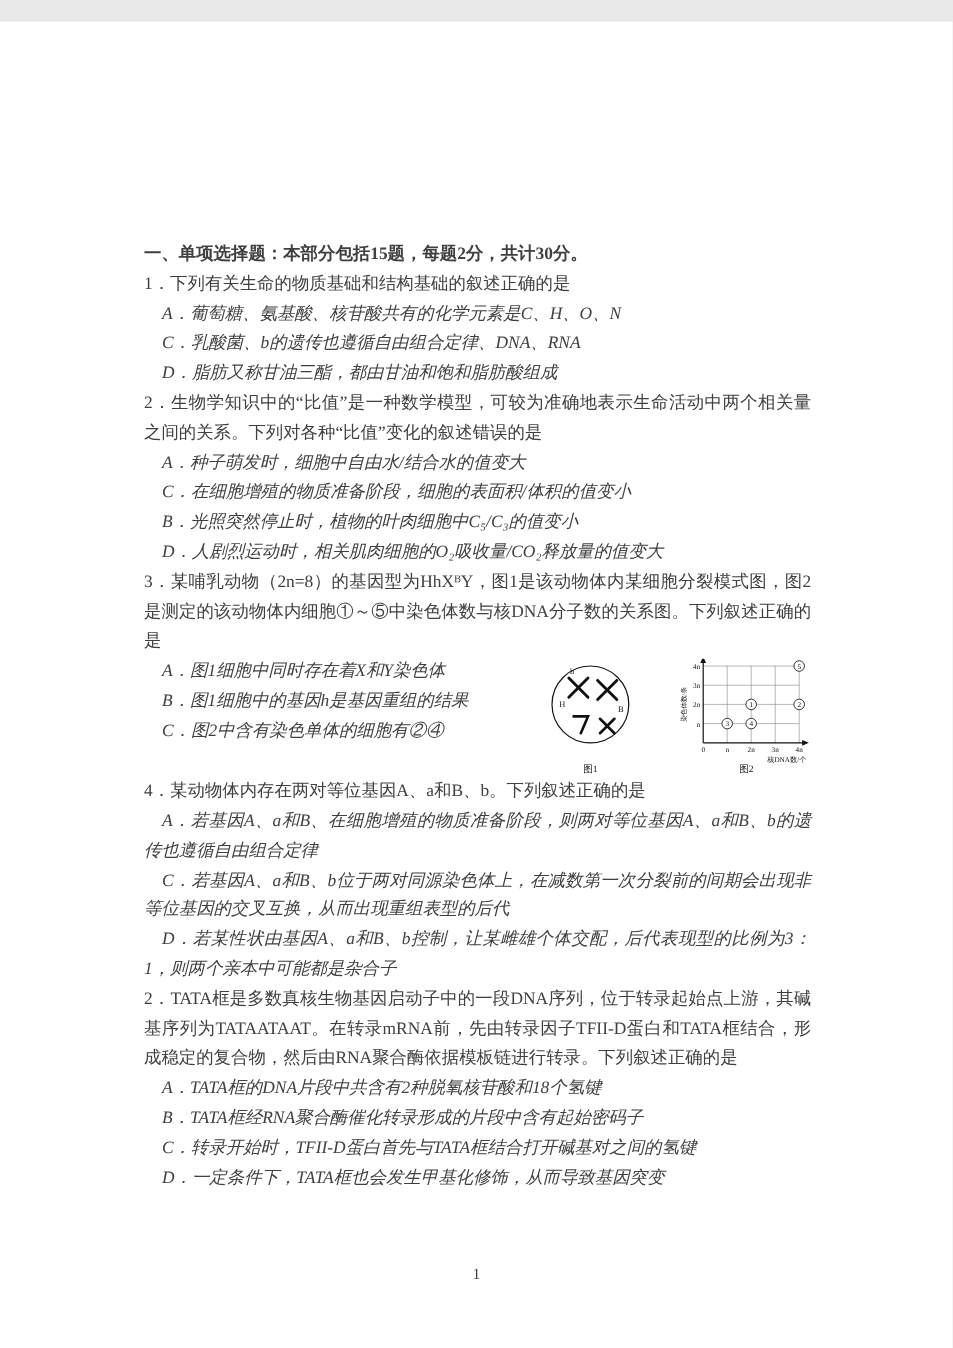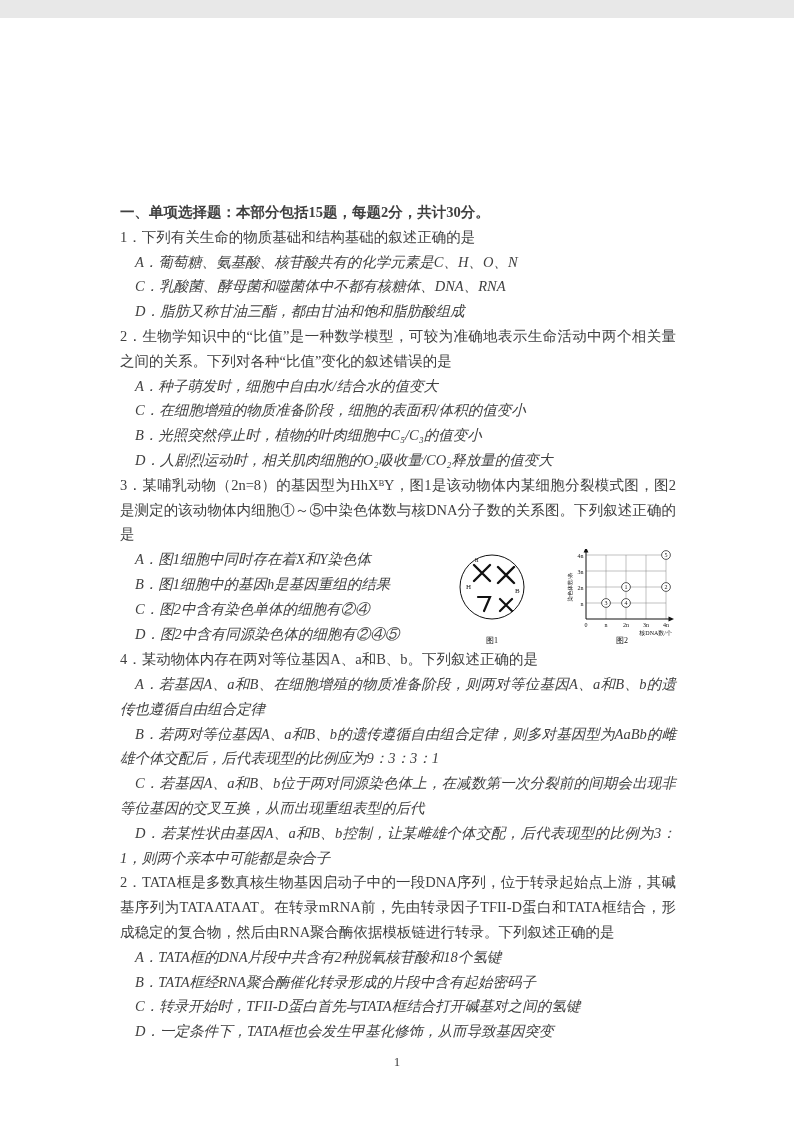--- a/index.html
+++ b/index.html
@@ -42,21 +42,21 @@
 <body>
 
 <div class="page">
   <div class="content">
 
     <p class="hdr">一、单项选择题：本部分包括15题，每题2分，共计30分。</p>
 
     <div>
       <p class="stem">1．下列有关生命的物质基础和结构基础的叙述正确的是</p>
       <p class="opt">A．葡萄糖、氨基酸、核苷酸共有的化学元素是C、H、O、N</p>
-      <p class="opt">C．乳酸菌、酵母菌和噬菌体中不都有核糖体、DNA、RNA</p>
+      <p class="opt">C．乳酸菌、b的遗传也遵循自由组合定律、DNA、RNA</p>
       <p class="opt">D．脂肪又称甘油三酯，都由甘油和饱和脂肪酸组成</p>
     </div>
 
     <div>
       <p class="stem">2．生物学知识中的“比值”是一种数学模型，可较为准确地表示生命活动中两个相关量之间的关系。下列对各种“比值”变化的叙述错误的是</p>
       <p class="opt">A．种子萌发时，细胞中自由水/结合水的值变大</p>
       <p class="opt">C．在细胞增殖的物质准备阶段，细胞的表面积/体积的值变小</p>
       <p class="opt">B．光照突然停止时，植物的叶肉细胞中C₅/C₃的值变小</p>
       <p class="opt">D．人剧烈运动时，相关肌肉细胞的O₂吸收量/CO₂释放量的值变大</p>
     </div>
@@ -112,28 +112,26 @@
                 <circle cx="80" cy="0" r="4.4" fill="#fff" stroke="#111" stroke-width="0.7"></circle>
                 <text x="80" y="2.2" font-size="6" text-anchor="middle">5</text>
               </g>
           </g>
           <text x="164" y="94" font-size="8" text-anchor="middle">图2</text>
         </svg>
       </div>
       <p class="opt">A．图1细胞中同时存在着X和Y染色体</p>
       <p class="opt">B．图1细胞中的基因h是基因重组的结果</p>
       <p class="opt">C．图2中含有染色单体的细胞有②④</p>
-      <p class="opt">D．图2中含有同源染色体的细胞有②④⑤</p>
       <div class="clear"></div>
     </div>
 
     <div>
       <p class="stem">4．某动物体内存在两对等位基因A、a和B、b。下列叙述正确的是</p>
       <p class="opt">A．若基因A、a和B、在细胞增殖的物质准备阶段，则两对等位基因A、a和B、b的遗传也遵循自由组合定律</p>
-      <p class="opt">B．若两对等位基因A、a和B、b的遗传遵循自由组合定律，则多对基因型为AaBb的雌雄个体交配后，后代表现型的比例应为9：3：3：1</p>
       <p class="opt">C．若基因A、a和B、b位于两对同源染色体上，在减数第一次分裂前的间期会出现非等位基因的交叉互换，从而出现重组表型的后代</p>
       <p class="opt">D．若某性状由基因A、a和B、b控制，让某雌雄个体交配，后代表现型的比例为3：1，则两个亲本中可能都是杂合子</p>
     </div>
 
     <div>
       <p class="stem">2．TATA框是多数真核生物基因启动子中的一段DNA序列，位于转录起始点上游，其碱基序列为TATAATAAT。在转录mRNA前，先由转录因子TFII-D蛋白和TATA框结合，形成稳定的复合物，然后由RNA聚合酶依据模板链进行转录。下列叙述正确的是</p>
       <p class="opt">A．TATA框的DNA片段中共含有2种脱氧核苷酸和18个氢键</p>
       <p class="opt">B．TATA框经RNA聚合酶催化转录形成的片段中含有起始密码子</p>
       <p class="opt">C．转录开始时，TFII-D蛋白首先与TATA框结合打开碱基对之间的氢键</p>
       <p class="opt">D．一定条件下，TATA框也会发生甲基化修饰，从而导致基因突变</p>

